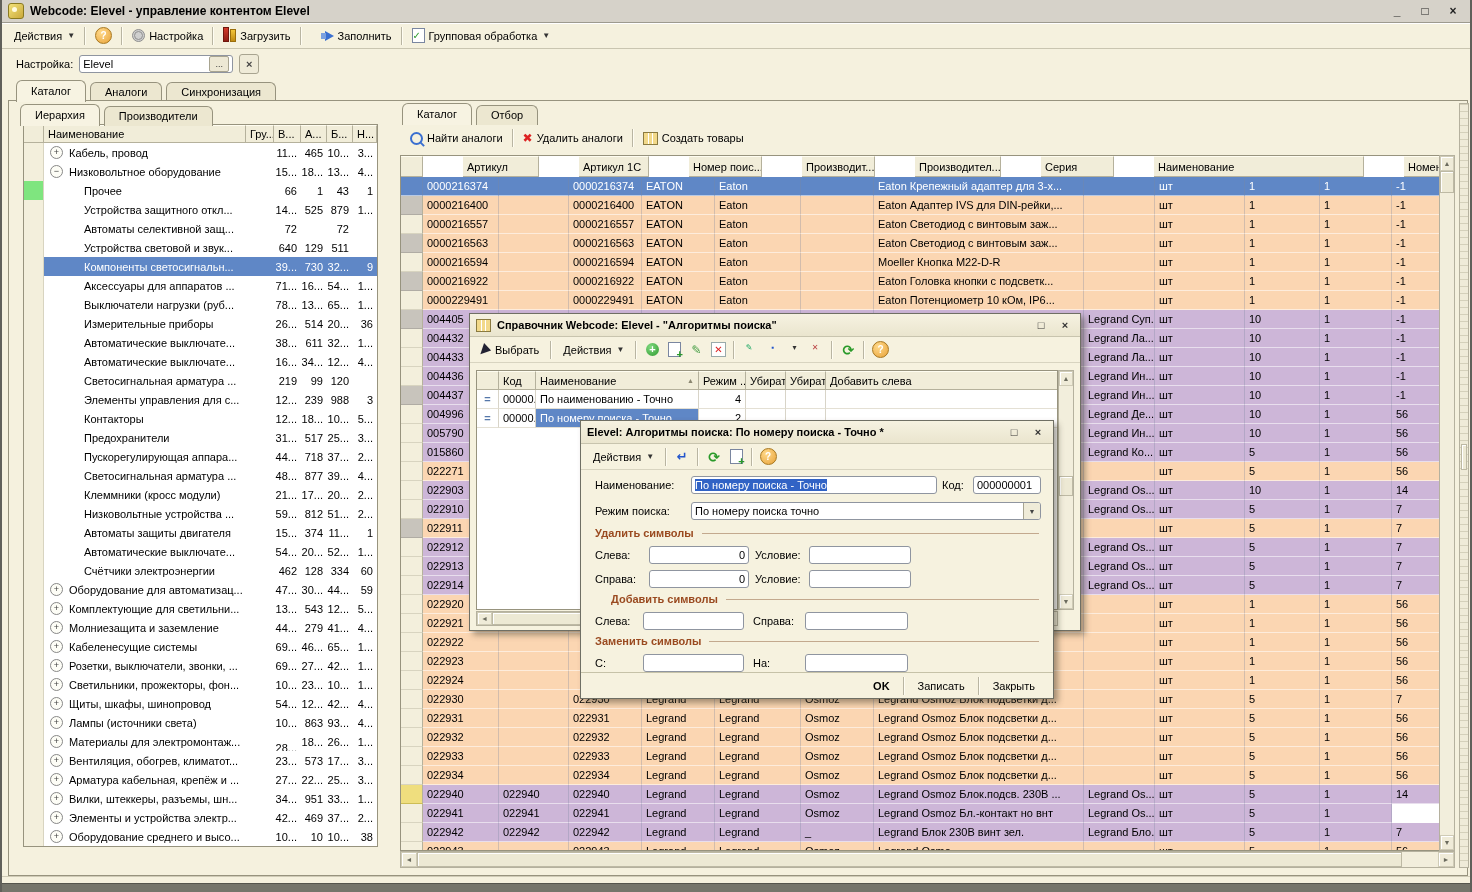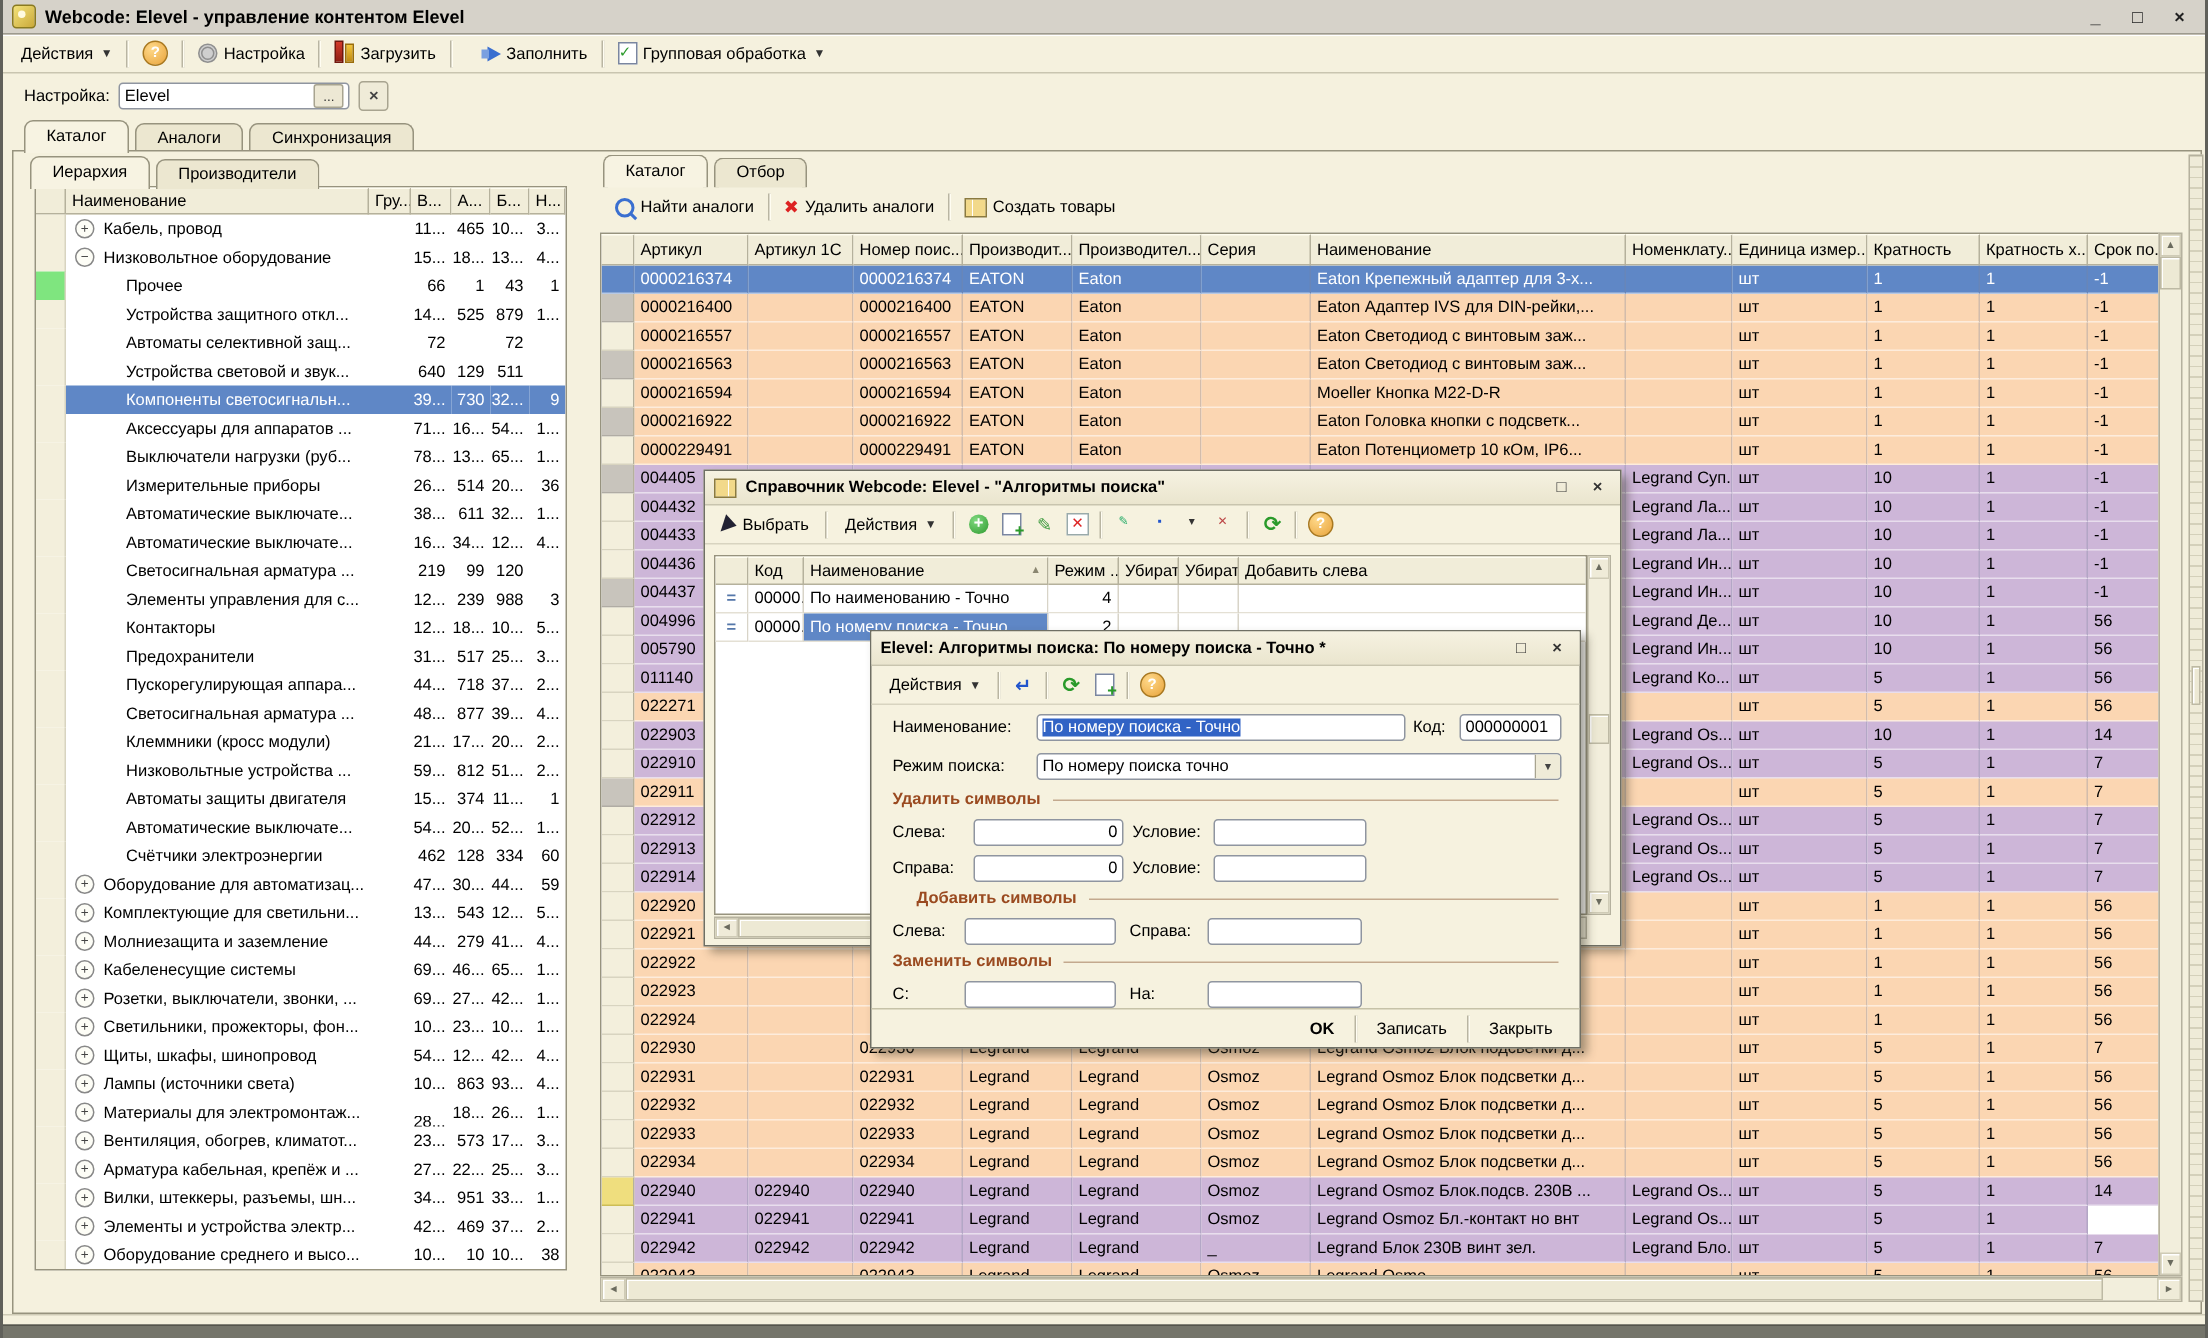--- a/index.html
+++ b/index.html
@@ -632,21 +632,21 @@
     <span class="xredicon">✖</span>
     <span>Удалить аналоги</span>
     </span>
   <span class="sep"></span>
   <span class="tbtn">
     <span class="gridicon"></span>
     <span>Создать товары</span>
     </span>
 </div>
 <div class="abs panelborder" style="left:398px;top:155px;width:1040px;height:696px;overflow:hidden;">
-  <div style="display:flex;height:21px;" id="cat-header">
+  <div style="display:flex;height:21px;gap:40px;" id="cat-header">
       <div class="hdrcell" style="width: 22px; flex: 0 0 auto;"></div>
       <div class="hdrcell" style="width: 76px; flex: 0 0 auto;">Артикул</div>
       <div class="hdrcell" style="width: 70px; flex: 0 0 auto;">Артикул 1С</div>
       <div class="hdrcell" style="width: 73px; flex: 0 0 auto;">Номер поис...</div>
       <div class="hdrcell" style="width: 73px; flex: 0 0 auto;">Производит...</div>
       <div class="hdrcell" style="width: 86px; flex: 0 0 auto;">Производител...</div>
       <div class="hdrcell" style="width: 73px; flex: 0 0 auto;">Серия</div>
       <div class="hdrcell" style="width: 210px; flex: 0 0 auto;">Наименование</div>
       <div class="hdrcell" style="width: 71px; flex: 0 0 auto;">Номенклату...</div>
       <div class="hdrcell" style="width: 90px; flex: 0 0 auto;">Единица измер...</div>
@@ -860,21 +860,21 @@
         <div class="ccell v-purple" style="width: 73px; flex: 0 0 auto;"></div>
         <div class="ccell v-purple" style="width: 210px; flex: 0 0 auto;"></div>
         <div class="ccell v-purple" style="width: 71px; flex: 0 0 auto;">Legrand Ин...</div>
         <div class="ccell v-purple" style="width: 90px; flex: 0 0 auto;">шт</div>
         <div class="ccell v-purple" style="width: 75px; flex: 0 0 auto;">10</div>
         <div class="ccell v-purple" style="width: 72px; flex: 0 0 auto;">1</div>
         <div class="ccell v-purple" style="width: 48px; flex: 0 0 auto;">56</div>
       </div>
       <div class="crow">
         <div class="ccell g-cream" style="width: 22px; flex: 0 0 auto;"></div>
-        <div class="ccell v-purple" style="width: 76px; flex: 0 0 auto;">011140</div>
+        <div class="ccell v-purple" style="width: 76px; flex: 0 0 auto;">015860</div>
         <div class="ccell v-purple" style="width: 70px; flex: 0 0 auto;"></div>
         <div class="ccell v-purple" style="width: 73px; flex: 0 0 auto;"></div>
         <div class="ccell v-purple" style="width: 73px; flex: 0 0 auto;"></div>
         <div class="ccell v-purple" style="width: 86px; flex: 0 0 auto;"></div>
         <div class="ccell v-purple" style="width: 73px; flex: 0 0 auto;"></div>
         <div class="ccell v-purple" style="width: 210px; flex: 0 0 auto;"></div>
         <div class="ccell v-purple" style="width: 71px; flex: 0 0 auto;">Legrand Ко...</div>
         <div class="ccell v-purple" style="width: 90px; flex: 0 0 auto;">шт</div>
         <div class="ccell v-purple" style="width: 75px; flex: 0 0 auto;">5</div>
         <div class="ccell v-purple" style="width: 72px; flex: 0 0 auto;">1</div>

